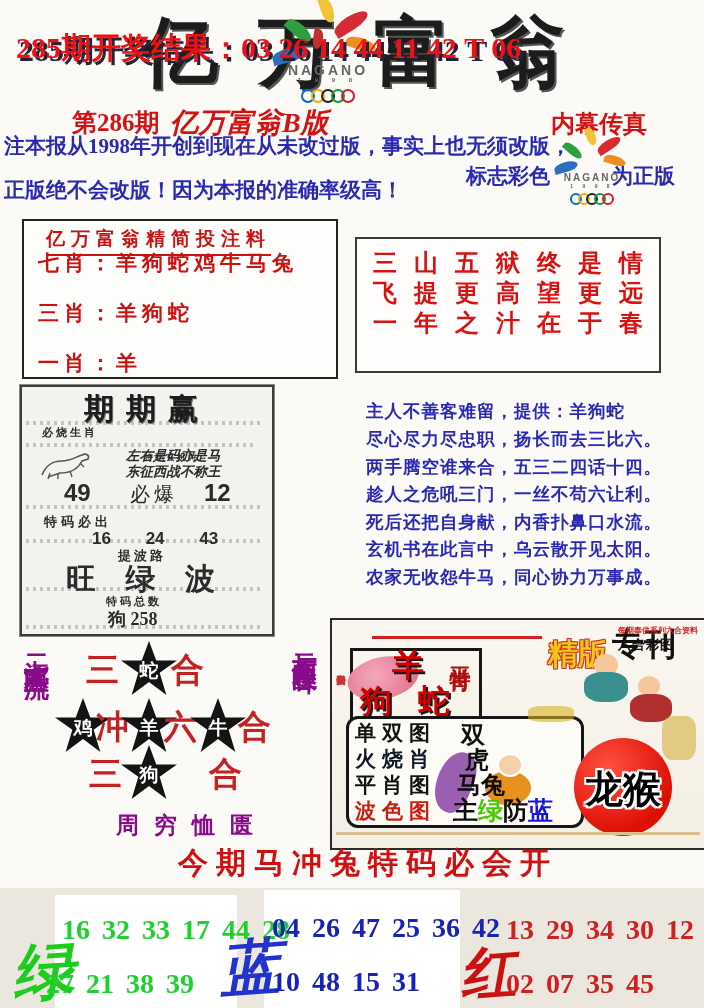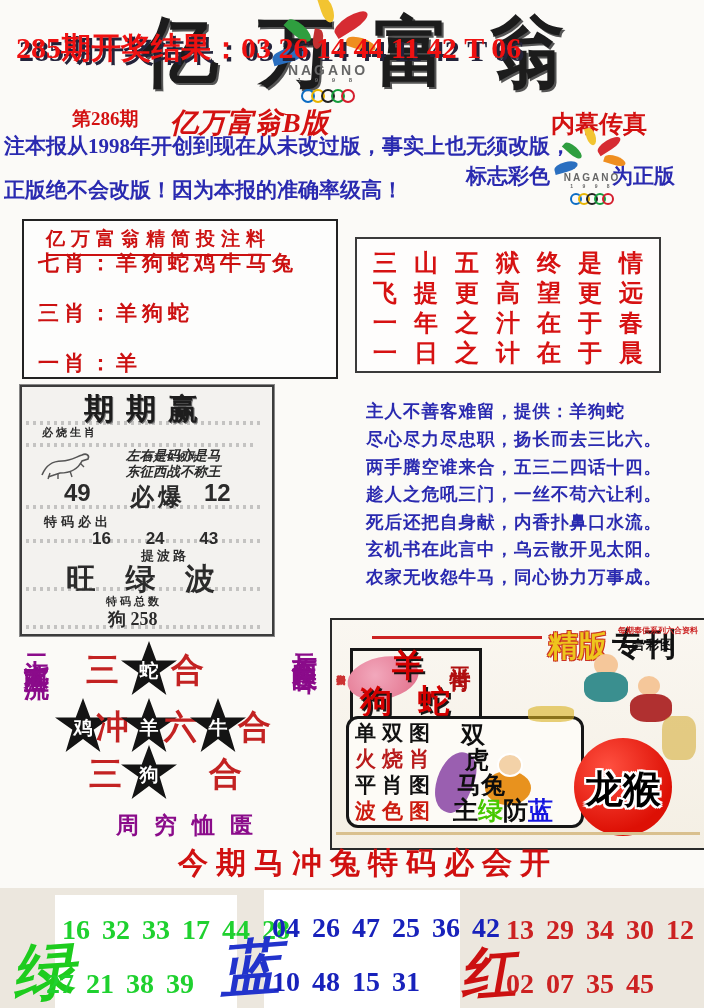--- a/index.html
+++ b/index.html
@@ -14,21 +14,21 @@
   
   .logo{z-index:5;}
   .petal{position:absolute;border-radius:60% 60% 60% 0;}
   .logo .nag{position:absolute;left:0;right:0;text-align:center;font-family:"Liberation Sans",sans-serif;
              font-weight:bold;color:#666;}
   .rings{position:absolute;left:0;right:0;text-align:center;}
   .ring{display:inline-block;border-radius:50%;background:transparent;margin:0 -2px;vertical-align:middle;}
   
   .red{color:#d31111;}
   .blue{color:#2a2ab0;}
-  .hdr-issue{left:72px;top:106px;font-size:19px;font-weight:bold;}
+  .hdr-issue{left:72px;top:106px;font-size:25px;font-weight:bold;}
   .hdr-edition{left:170px;top:104px;font-size:28px;font-weight:bold;font-style:italic;}
   .hdr-fax{left:551px;top:108px;font-size:24px;font-weight:bold;}
   .hdr-note1{left:4px;top:132px;font-size:21px;font-weight:bold;white-space:nowrap;}
   .hdr-note2{left:4px;top:176px;font-size:21px;font-weight:bold;white-space:nowrap;}
   .hdr-markl{left:466px;top:162px;font-size:21px;font-weight:bold;}
   .hdr-markr{left:612px;top:162px;font-size:21px;font-weight:bold;}
   
   .tips-box{left:22px;top:219px;width:312px;height:156px;border:2px solid #222;background:#fdfdfc;}
   .tips-title{position:absolute;left:22px;top:5px;font-size:19px;font-weight:bold;color:#cc1111;
               letter-spacing:6px;border-bottom:2px solid #cc1111;padding-bottom:2px;}
@@ -125,45 +125,44 @@
     <div class="tips-title">亿万富翁精简投注料</div>
     <div class="tips-row" style="top:28px;">七肖：羊狗蛇鸡牛马兔</div>
     <div class="tips-row" style="top:78px;">三肖：羊狗蛇</div>
     <div class="tips-row" style="top:128px;">一肖：羊</div>
   </div>
 
   <div class="abs rpoem-box">
     <div class="rpoem-line" style="top:8px;">三山五狱终是情</div>
     <div class="rpoem-line" style="top:38px;">飞提更高望更远</div>
     <div class="rpoem-line" style="top:68px;">一年之汁在于春</div>
-    <div class="rpoem-line" style="top:98px;">一日之计在于晨</div>
   </div>
 
   <div class="abs scan-box">
     <div class="smudge" style="left:4px;top:34px;width:238px;"></div>
     <div class="smudge" style="left:4px;top:56px;width:230px;"></div>
     <div class="smudge" style="left:4px;top:118px;width:238px;"></div>
     <div class="smudge" style="left:4px;top:152px;width:236px;"></div>
     <div class="smudge" style="left:4px;top:200px;width:238px;"></div>
     <div class="smudge" style="left:4px;top:238px;width:236px;"></div>
     <div class="scan-title">期期赢</div>
     <div class="scan-s" style="left:20px;top:38px;font-size:11px;letter-spacing:3px;">必烧生肖</div>
     <svg class="abs" style="left:14px;top:62px;" width="58" height="32" viewBox="0 0 58 32">
       <path d="M6 26 C10 16,16 12,26 12 C34 12,40 8,46 6 C50 4,54 6,52 10 L46 12 C42 20,34 24,24 24 L12 28" fill="none" stroke="#555" stroke-width="1.6"></path>
       <path d="M14 24 L12 30 M22 24 L22 30 M34 22 L36 28 M44 14 L48 18" fill="none" stroke="#555" stroke-width="1.4"></path>
     </svg>
     <div class="scan-s" style="left:122px;top:64px;font-size:9px;letter-spacing:2px;color:#444;">特码玄机诗</div>
     <div class="scan-s" style="left:104px;top:60px;font-size:13.5px;font-style:italic;">左右是码亦是马</div>
     <div class="scan-s" style="left:104px;top:76px;font-size:13.5px;font-style:italic;">东征西战不称王</div>
     <div class="scan-s" style="left:42px;top:92px;font-size:24px;font-family:'Liberation Sans',sans-serif;">49</div>
-    <div class="scan-s" style="left:108px;top:94px;font-size:24px;font-weight:700;letter-spacing:4px;">必爆</div>
+    <div class="scan-s" style="left:108px;top:94px;font-size:20px;font-weight:400;letter-spacing:4px;">必爆</div>
     <div class="scan-s" style="left:182px;top:92px;font-size:24px;font-family:'Liberation Sans',sans-serif;">12</div>
     <div class="scan-s" style="left:22px;top:126px;font-size:13px;letter-spacing:4px;">特码必出</div>
     <div class="scan-s" style="left:70px;top:142px;font-size:17px;word-spacing:30px;font-family:'Liberation Sans',sans-serif;">16 24 43</div>
-    <div class="scan-s" style="left:96px;top:160px;font-size:13px;font-weight:900;letter-spacing:3px;margin-left:23px;">提波路</div>
+    <div class="scan-s" style="left:96px;top:160px;font-size:13px;font-weight:900;letter-spacing:3px;">提波路</div>
     <div class="scan-s" style="left:44px;top:172px;font-size:30px;font-weight:900;word-spacing:22px;">旺 绿 波</div>
     <div class="scan-s" style="left:84px;top:207px;font-size:11px;letter-spacing:3px;">特码总数</div>
     <div class="scan-s" style="left:86px;top:220px;font-size:18px;">狗 258</div>
   </div>
 
   <div class="bpoem-line" style="top:399px;">主人不善客难留，提供：羊狗蛇</div>
   <div class="bpoem-line" style="top:427px;">尽心尽力尽忠职，扬长而去三比六。</div>
   <div class="bpoem-line" style="top:455px;">两手腾空谁来合，五三二四话十四。</div>
   <div class="bpoem-line" style="top:482px;">趁人之危吼三门，一丝不苟六让利。</div>
   <div class="bpoem-line" style="top:510px;">死后还把自身献，内香扑鼻口水流。</div>
@@ -195,40 +194,40 @@
   <div class="conn" style="left:89px;top:752px;">三</div>
   <div class="star" style="left:121px;top:745px;">
       <span>狗</span>
     </div>
   <div class="conn" style="left:209px;top:752px;">合</div>
 
   <div class="abs purple-note">周穷恤匮</div>
 
   <div class="abs special-box">
     <div class="sp" style="left:40px;top:16px;width:170px;height:3px;background:#cc2222;"></div>
-    <div class="sp sp-titleA" style="left:216px;top:6px;">精版</div>
+    <div class="sp sp-titleA" style="left:216px;top:14px;">精版</div>
     <div class="sp sp-titleB" style="left:280px;top:3px;">专刊</div>
     <div class="sp" style="left:286px;top:5px;font-size:8px;color:#cc2222;font-weight:bold;width:84px;">每期奉供系列六合资料</div>
     <div class="sp" style="left:286px;top:16px;font-size:13px;font-weight:900;color:#111;letter-spacing:1px;">六合彩图</div>
     <div class="sp" style="left:2px;top:48px;writing-mode:vertical-rl;font-size:9px;color:#cc3333;font-weight:bold;height:150px;">每期奉供更新六合资料</div>
 
     <div class="sp frame1" style="left:18px;top:28px;width:126px;height:72px;">
       <div class="blob" style="left:-6px;top:6px;width:72px;height:42px;background:radial-gradient(circle at 40% 40%,#f2a8bc,#e06a86);transform:rotate(-12deg);"></div>
     </div>
     <div class="sp sp-animal" style="left:60px;top:24px;">羊</div>
     <div class="sp sp-animal" style="left:28px;top:60px;">狗</div>
     <div class="sp sp-animal" style="left:86px;top:60px;">蛇</div>
     <div class="sp" style="left:114px;top:30px;writing-mode:vertical-rl;font-size:21px;font-weight:900;color:#b01010;height:78px;letter-spacing:2px;">平特肖</div>
 
     <div class="sp box2" style="left:14px;top:96px;width:232px;height:106px;">
       <div class="blob" style="left:88px;top:32px;width:36px;height:62px;background:#9a5fb0;transform:rotate(24deg);border-radius:50% 50% 40% 60%;"></div>
       <div class="blob" style="left:136px;top:52px;width:46px;height:34px;background:#e8921e;"></div>
       <div class="blob" style="left:148px;top:34px;width:22px;height:20px;background:#f3d2a8;border:2px solid #fff;"></div>
       <div class="sp sp-list" style="left:6px;top:0px;color:#111;">单双图</div>
-      <div class="sp sp-list" style="left:6px;top:26px;color:#b91c1c;">火烧肖</div>
+      <div class="sp sp-list" style="left:6px;top:26px;color:#0f172a;">火烧肖</div>
       <div class="sp sp-list" style="left:6px;top:52px;color:#111;">平肖图</div>
       <div class="sp sp-list" style="left:6px;top:78px;color:#cc1c10;">波色图</div>
       <div class="sp sp-mid" style="left:112px;top:0px;">双</div>
       <div class="sp sp-mid" style="left:116px;top:25px;">虎</div>
       <div class="sp sp-mid" style="left:108px;top:50px;">马兔</div>
       <div class="sp" style="left:104px;top:75px;font-size:25px;font-weight:900;">
         <span style="color:#0d0d0d;">主</span><span style="color:#46c800;">绿</span><span style="color:#0d0d0d;">防</span><span style="color:#1515e0;">蓝</span>
       </div>
     </div>
 

